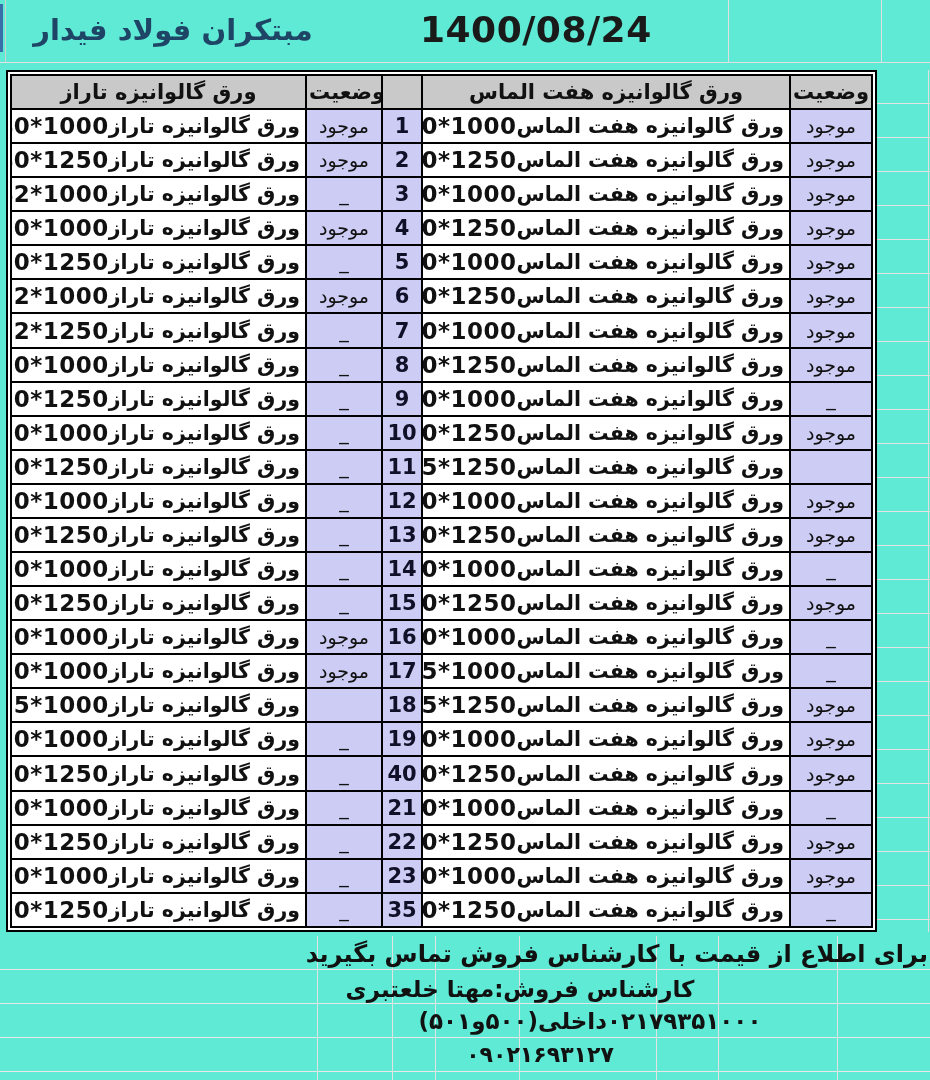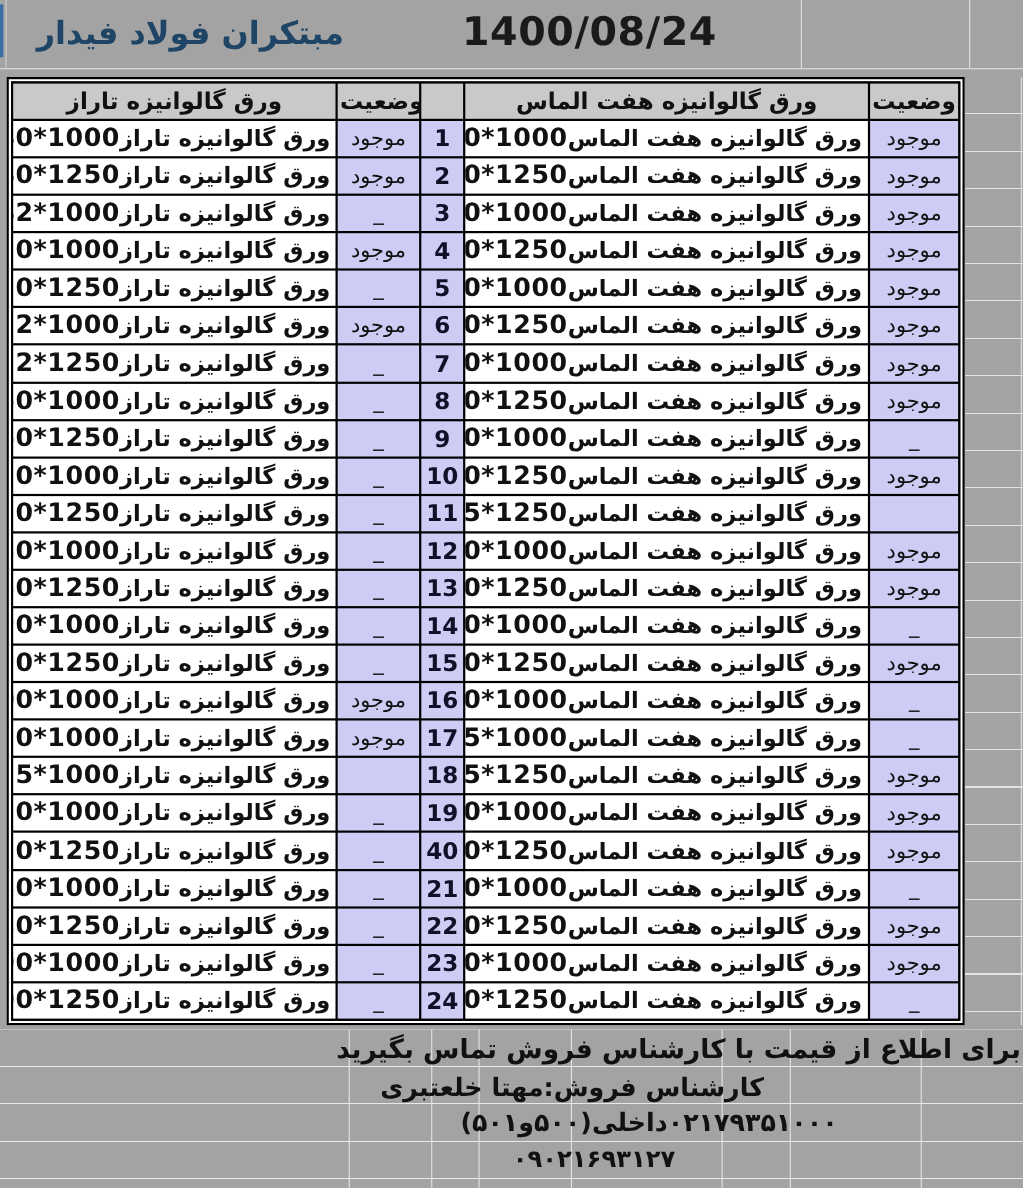--- a/index.html
+++ b/index.html
@@ -1,19 +1,19 @@
 <!DOCTYPE html>
 <html lang="fa" style="--brand-blue: #1e4566; --cell-lavender: #ccccf5; --header-gray: #c9c9c9; --border-black: #000000;"><head>
 <meta charset="utf-8">
 <style>
   * { margin:0; padding:0; box-sizing:border-box; }
   html,body { background:#fff; }
   body { font-family:"DejaVu Sans", sans-serif; }
   .page {
-    position:relative; width:930px; height:1080px; background:#a3a3a3;
+    position:relative; width:930px; height:1080px; background:#5eead4;
     overflow:hidden; margin:0 auto;
   }
 
   
   .topbar { position:absolute; top:0; left:0; width:930px; height:66px; }
   .company {
     position:absolute; top:6px; left:8px; width:330px; height:48px;
     color:var(--brand-blue,#1e4566); font-weight:bold; font-size:29px;
     direction:rtl; text-align:center; line-height:48px;
   }
@@ -420,21 +420,21 @@
         <span class="psize" dir="ltr">2/00*1000</span>
       </div>
     </div>
 
     <div class="trow">
       <div class="cell lav statuscell">_</div>
       <div class="cell prodcell">
         <span class="pname">ورق گالوانیزه هفت الماس</span>
         <span class="psize" dir="ltr">2/00*1250</span>
       </div>
-      <div class="cell lav numcell">24</div>
+      <div class="cell lav numcell">35</div>
       <div class="cell lav statuscell">_</div>
       <div class="cell prodcell">
         <span class="pname">ورق گالوانیزه تاراز</span>
         <span class="psize" dir="ltr">2/00*1250</span>
       </div>
     </div>
   </div>
     </div>
   </div>
 

